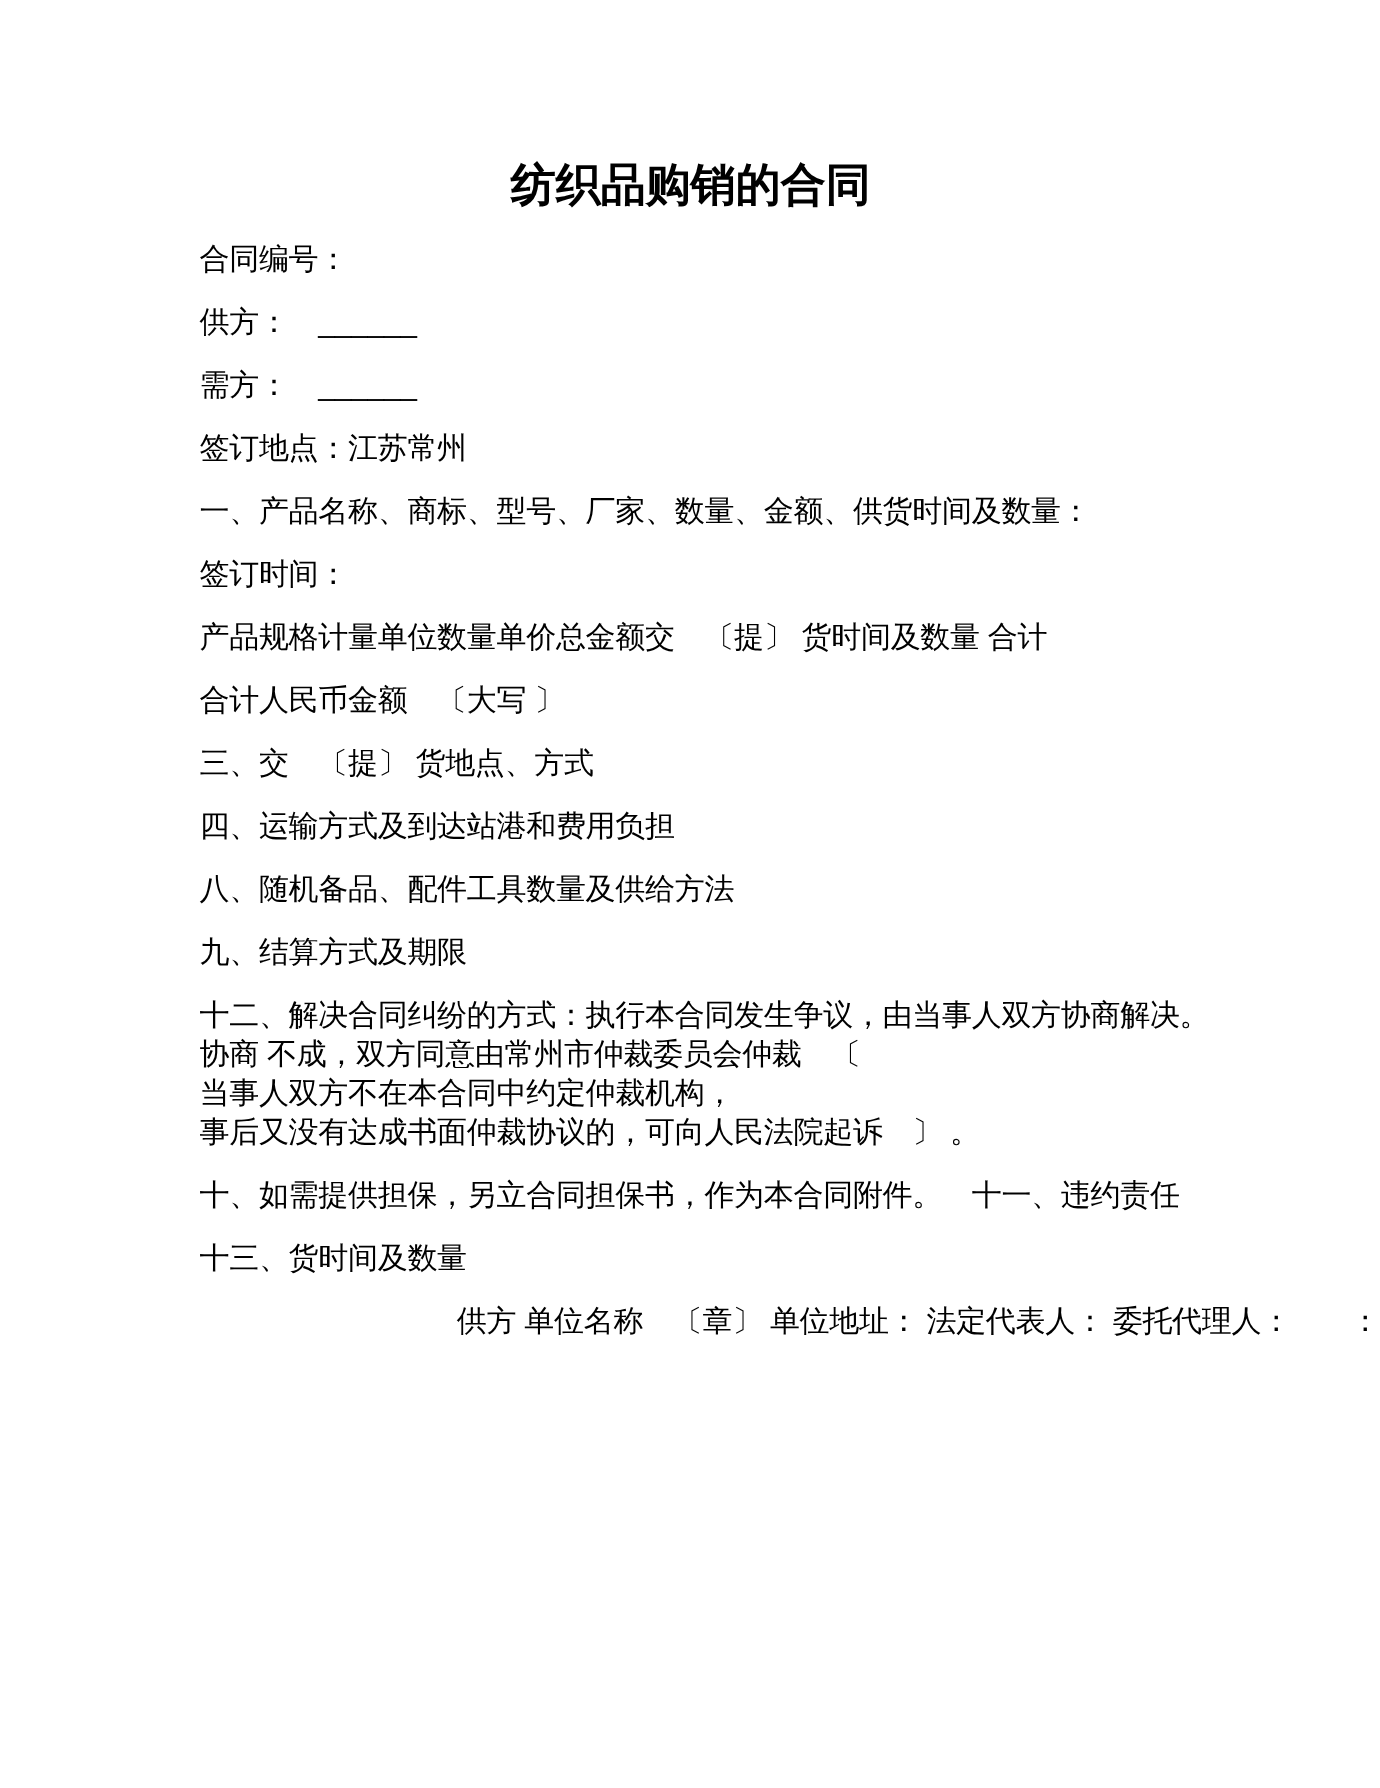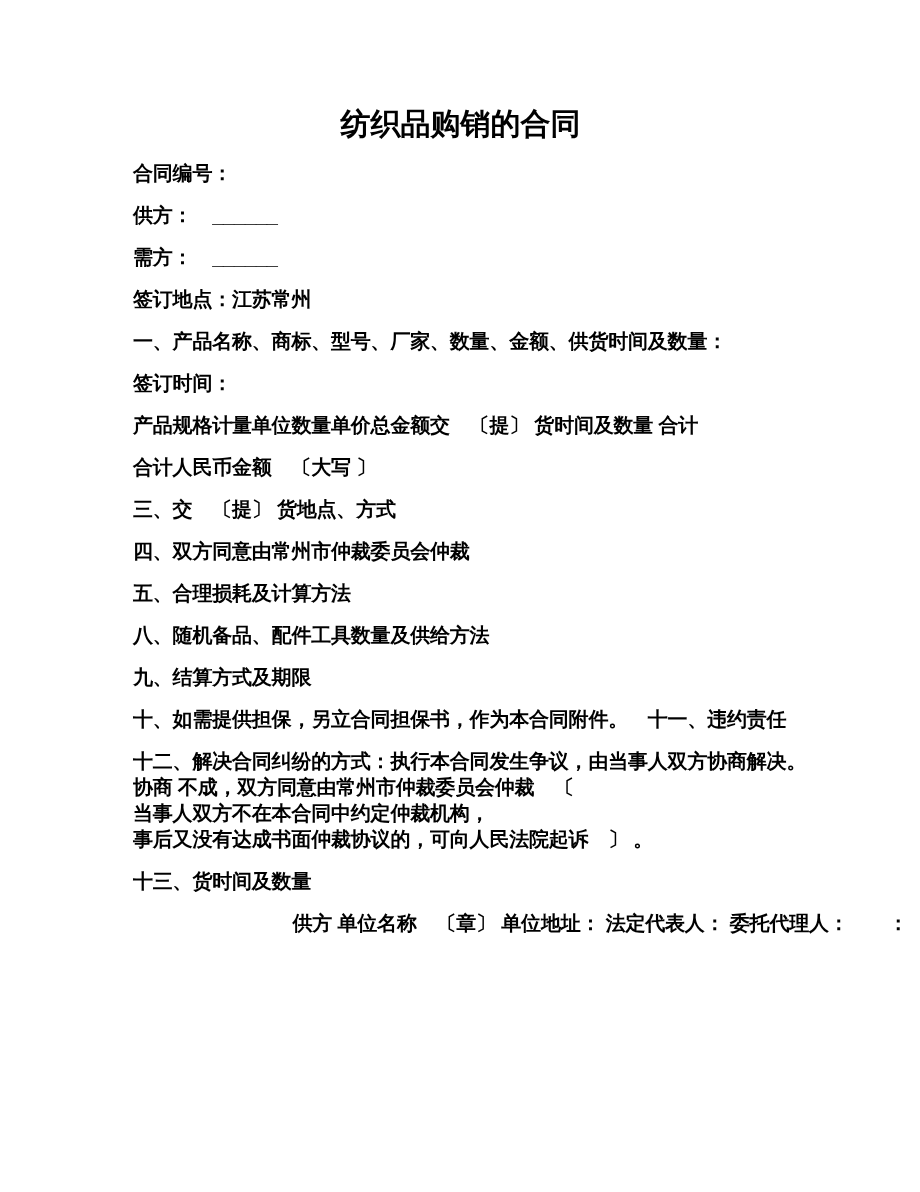--- a/index.html
+++ b/index.html
@@ -11,36 +11,36 @@
     height: 1192px;
     background: #ffffff;
     color: #000000;
     font-family: "Liberation Sans", sans-serif;
     overflow: hidden;
   }
   .page {
     box-sizing: border-box;
     width: 920px;
     height: 1192px;
-    padding: 104px 12px 0 133px;
+    padding: 104px 0 0 133px;
   }
   .doc-title {
     width: 655px;
     margin: 0 0 16px 0;
     font-size: 30px;
     line-height: 40px;
     font-weight: 700;
     text-align: center;
     letter-spacing: 0;
   }
   .para {
     margin: 0 0 16px 0;
     font-size: 20px;
     line-height: 26px;
-    font-weight: 700;
+    font-weight: 400;
     white-space: pre-line;
     letter-spacing: -0.2px;
   }
   .para.sig {
     margin-top: 8px;
     text-align: right;
   }
 </style>
 </head>
 <body>
@@ -50,24 +50,23 @@
 
   <p class="para">合同编号：</p>
   <p class="para">供方：　______</p>
   <p class="para">需方：　______</p>
   <p class="para">签订地点：江苏常州</p>
   <p class="para">一、产品名称、商标、型号、厂家、数量、金额、供货时间及数量：</p>
   <p class="para">签订时间：</p>
   <p class="para">产品规格计量单位数量单价总金额交　〔提〕 货时间及数量 合计</p>
   <p class="para">合计人民币金额　〔大写 〕</p>
   <p class="para">三、交　〔提〕 货地点、方式</p>
-  <p class="para">四、双方同意由常州市仲裁委员会仲裁</p>
-  <p class="para">五、合理损耗及计算方法</p>
+  <p class="para">四、运输方式及到达站港和费用负担</p>
   <p class="para">八、随机备品、配件工具数量及供给方法</p>
   <p class="para">九、结算方式及期限</p>
-  <p class="para">十、如需提供担保，另立合同担保书，作为本合同附件。　十一、违约责任</p>
   <p class="para">十二、解决合同纠纷的方式：执行本合同发生争议，由当事人双方协商解决。
 协商 不成，双方同意由常州市仲裁委员会仲裁　〔
 当事人双方不在本合同中约定仲裁机构，
 事后又没有达成书面仲裁协议的，可向人民法院起诉　〕 。</p>
+  <p class="para">十、如需提供担保，另立合同担保书，作为本合同附件。　十一、违约责任</p>
   <p class="para">十三、货时间及数量</p>
   <p class="para sig">供方 单位名称　〔章〕 单位地址： 法定代表人： 委托代理人：　　：</p>
 </div>
 
 </body></html>

